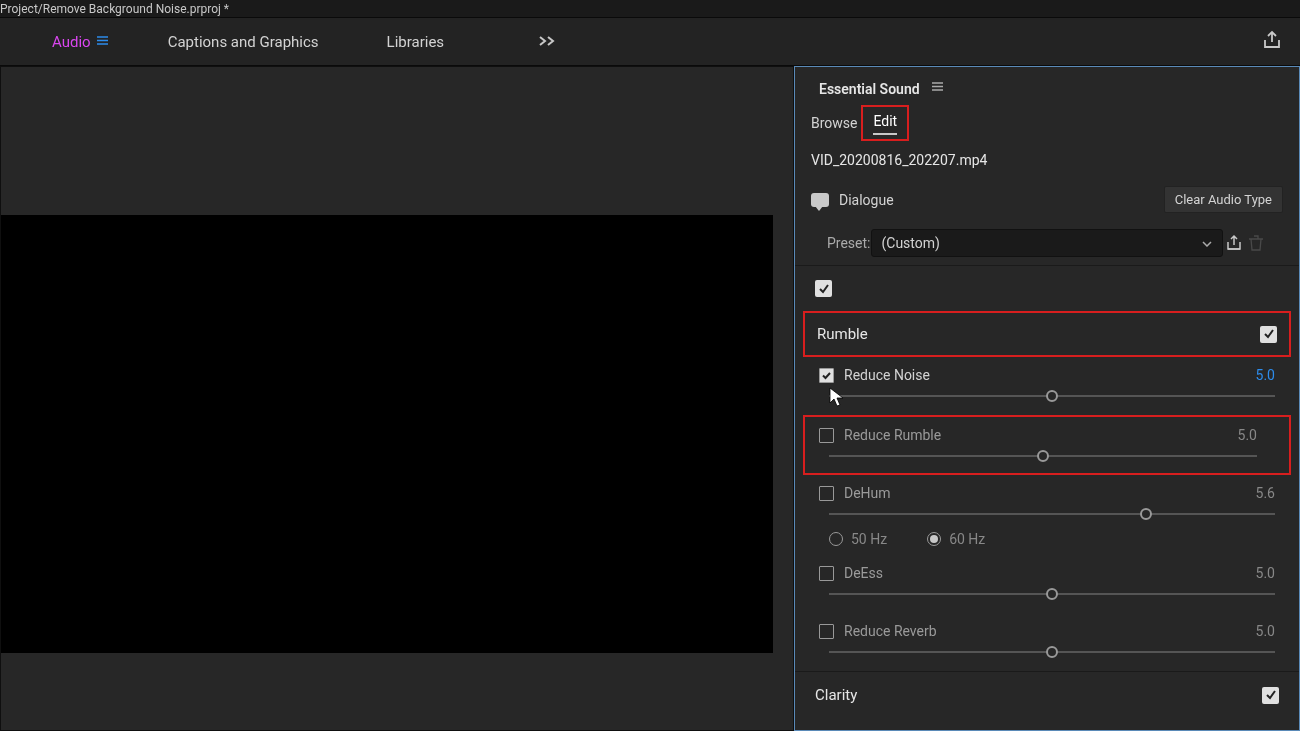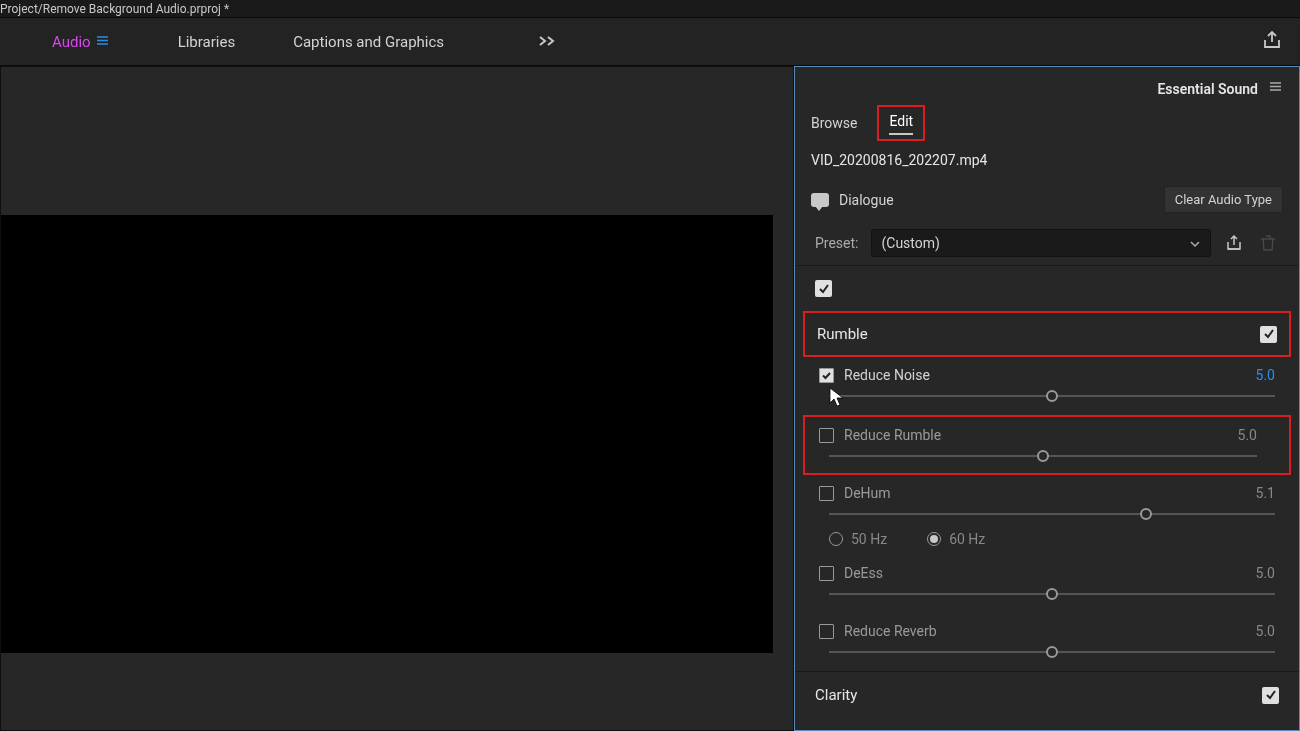--- a/index.html
+++ b/index.html
@@ -85,35 +85,34 @@
   border: 1px solid #5a8ab8;
   display: flex;
   flex-direction: column;
   padding: 0;
   position: relative;
 }
 .panel-header {
   padding: 12px 16px 10px 24px;
   display: flex;
   align-items: center;
-  justify-content: flex-end;
 }
 .panel-title {
   font-size: 14px;
   font-weight: 600;
   color: #e6e6e6;
 }
 .panel-menu {
   margin-left: 10px;
   cursor: pointer;
 }
 .tabs-row {
   padding: 0 16px;
   display: flex;
-  gap: 24px;
+  gap: 8px;
   align-items: center;
   height: 30px;
 }
 .tab {
   font-size: 14px;
   color: #d3d3d3;
   cursor: pointer;
   padding: 4px 0;
 }
 .tab.active {
@@ -165,22 +164,21 @@
   color: #d3d3d3;
   border: 1px solid #222;
   padding: 5px 10px;
   font-size: 13px;
   cursor: pointer;
   border-radius: 2px;
 }
 .preset-row {
   display: flex;
   align-items: center;
-  padding: 8px 20px;
-  gap: 12px;
+  padding: 8px 32px;
 }
 .preset-label {
   font-size: 14px;
   color: #aaa;
 }
 .preset-select {
   flex: 1;
   background: #1a1a1a;
   border: 1px solid #111;
   color: #d3d3d3;
@@ -350,37 +348,37 @@
   pointer-events: none;
   z-index: 100;
   width: 16px;
   height: 20px;
 }
 </style>
 </head>
 <body>
 
 <div class="title-bar">
-  <span>Project/Remove Background Audio.prproj *</span>
+  <span>Project/Remove Background Noise.prproj *</span>
 </div>
 
 <div class="menu-bar">
   <div class="menu-item active">
     <span>Audio</span>
     <span class="menu-hamburger">
       <svg width="15" height="15" viewBox="0 0 15 15">
           <path stroke="#2d8ceb" stroke-width="1.5" d="M2 4h11M2 7.5h11M2 11h11"></path>
         </svg>
     </span>
   </div>
+  <div class="menu-item" style="margin-left:30px">
+    <span>Captions and Graphics</span>
+  </div>
   <div class="menu-item" style="margin-left:40px">
     <span>Libraries</span>
-  </div>
-  <div class="menu-item" style="margin-left:30px">
-    <span>Captions and Graphics</span>
   </div>
   <div class="menu-overflow">
     <svg width="18" height="12" viewBox="0 0 18 12">
         <path stroke="#c8c8c8" stroke-width="2" fill="none" d="M2 2l5 4-5 4M10 2l5 4-5 4"></path>
       </svg>
   </div>
   <div class="menu-spacer"></div>
   <div class="export-icon">
     <svg width="20" height="20" viewBox="0 0 20 20">
         <path stroke="#c8c8c8" stroke-width="1.8" fill="none" d="M3 10v7h14v-7M10 2v10M6 6l4-4 4 4"></path>
@@ -495,21 +493,21 @@
         <div class="slider-thumb" style="left:50%"></div>
       </div>
     </div>
 
     <div class="repair-ctl" style="padding-bottom:6px">
       <div class="ctl-row">
         <div class="small-check">
           
         </div>
         <span class="ctl-label dim">DeHum</span>
-        <span class="ctl-value dim">5.1</span>
+        <span class="ctl-value dim">5.6</span>
       </div>
       <div class="slider">
         <div class="slider-thumb" style="left:71%"></div>
       </div>
     </div>
 
     <div class="radio-row">
       <div class="radio-item">
         <div class="radio-btn"></div>
         <span class="radio-label dim">50 Hz</span>

